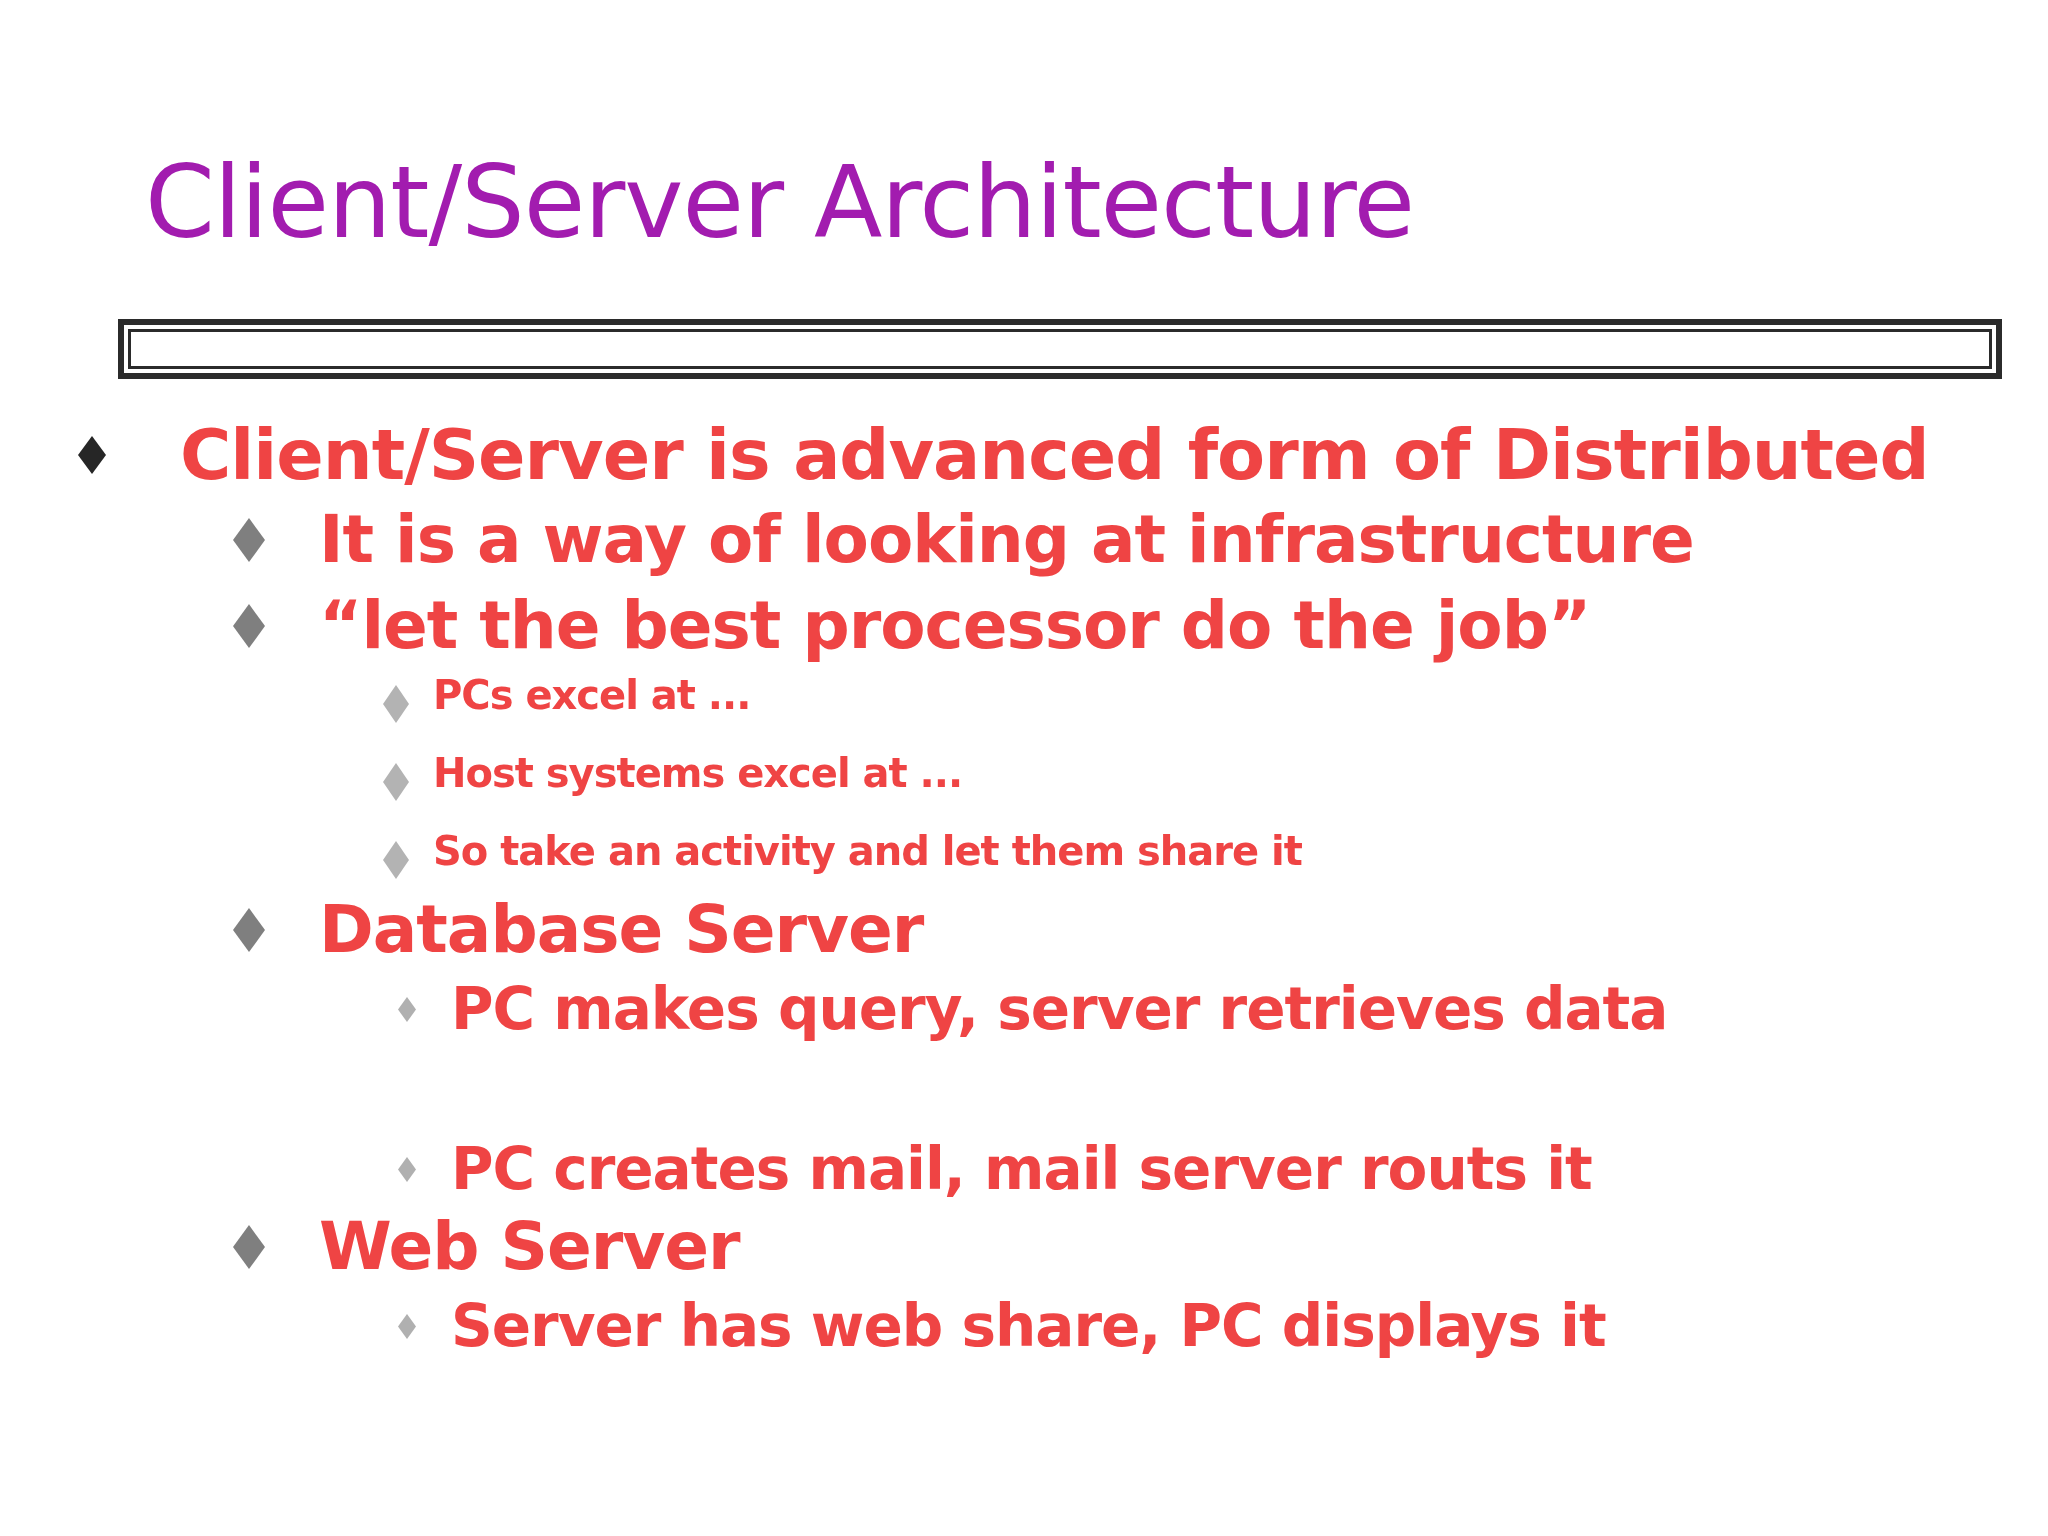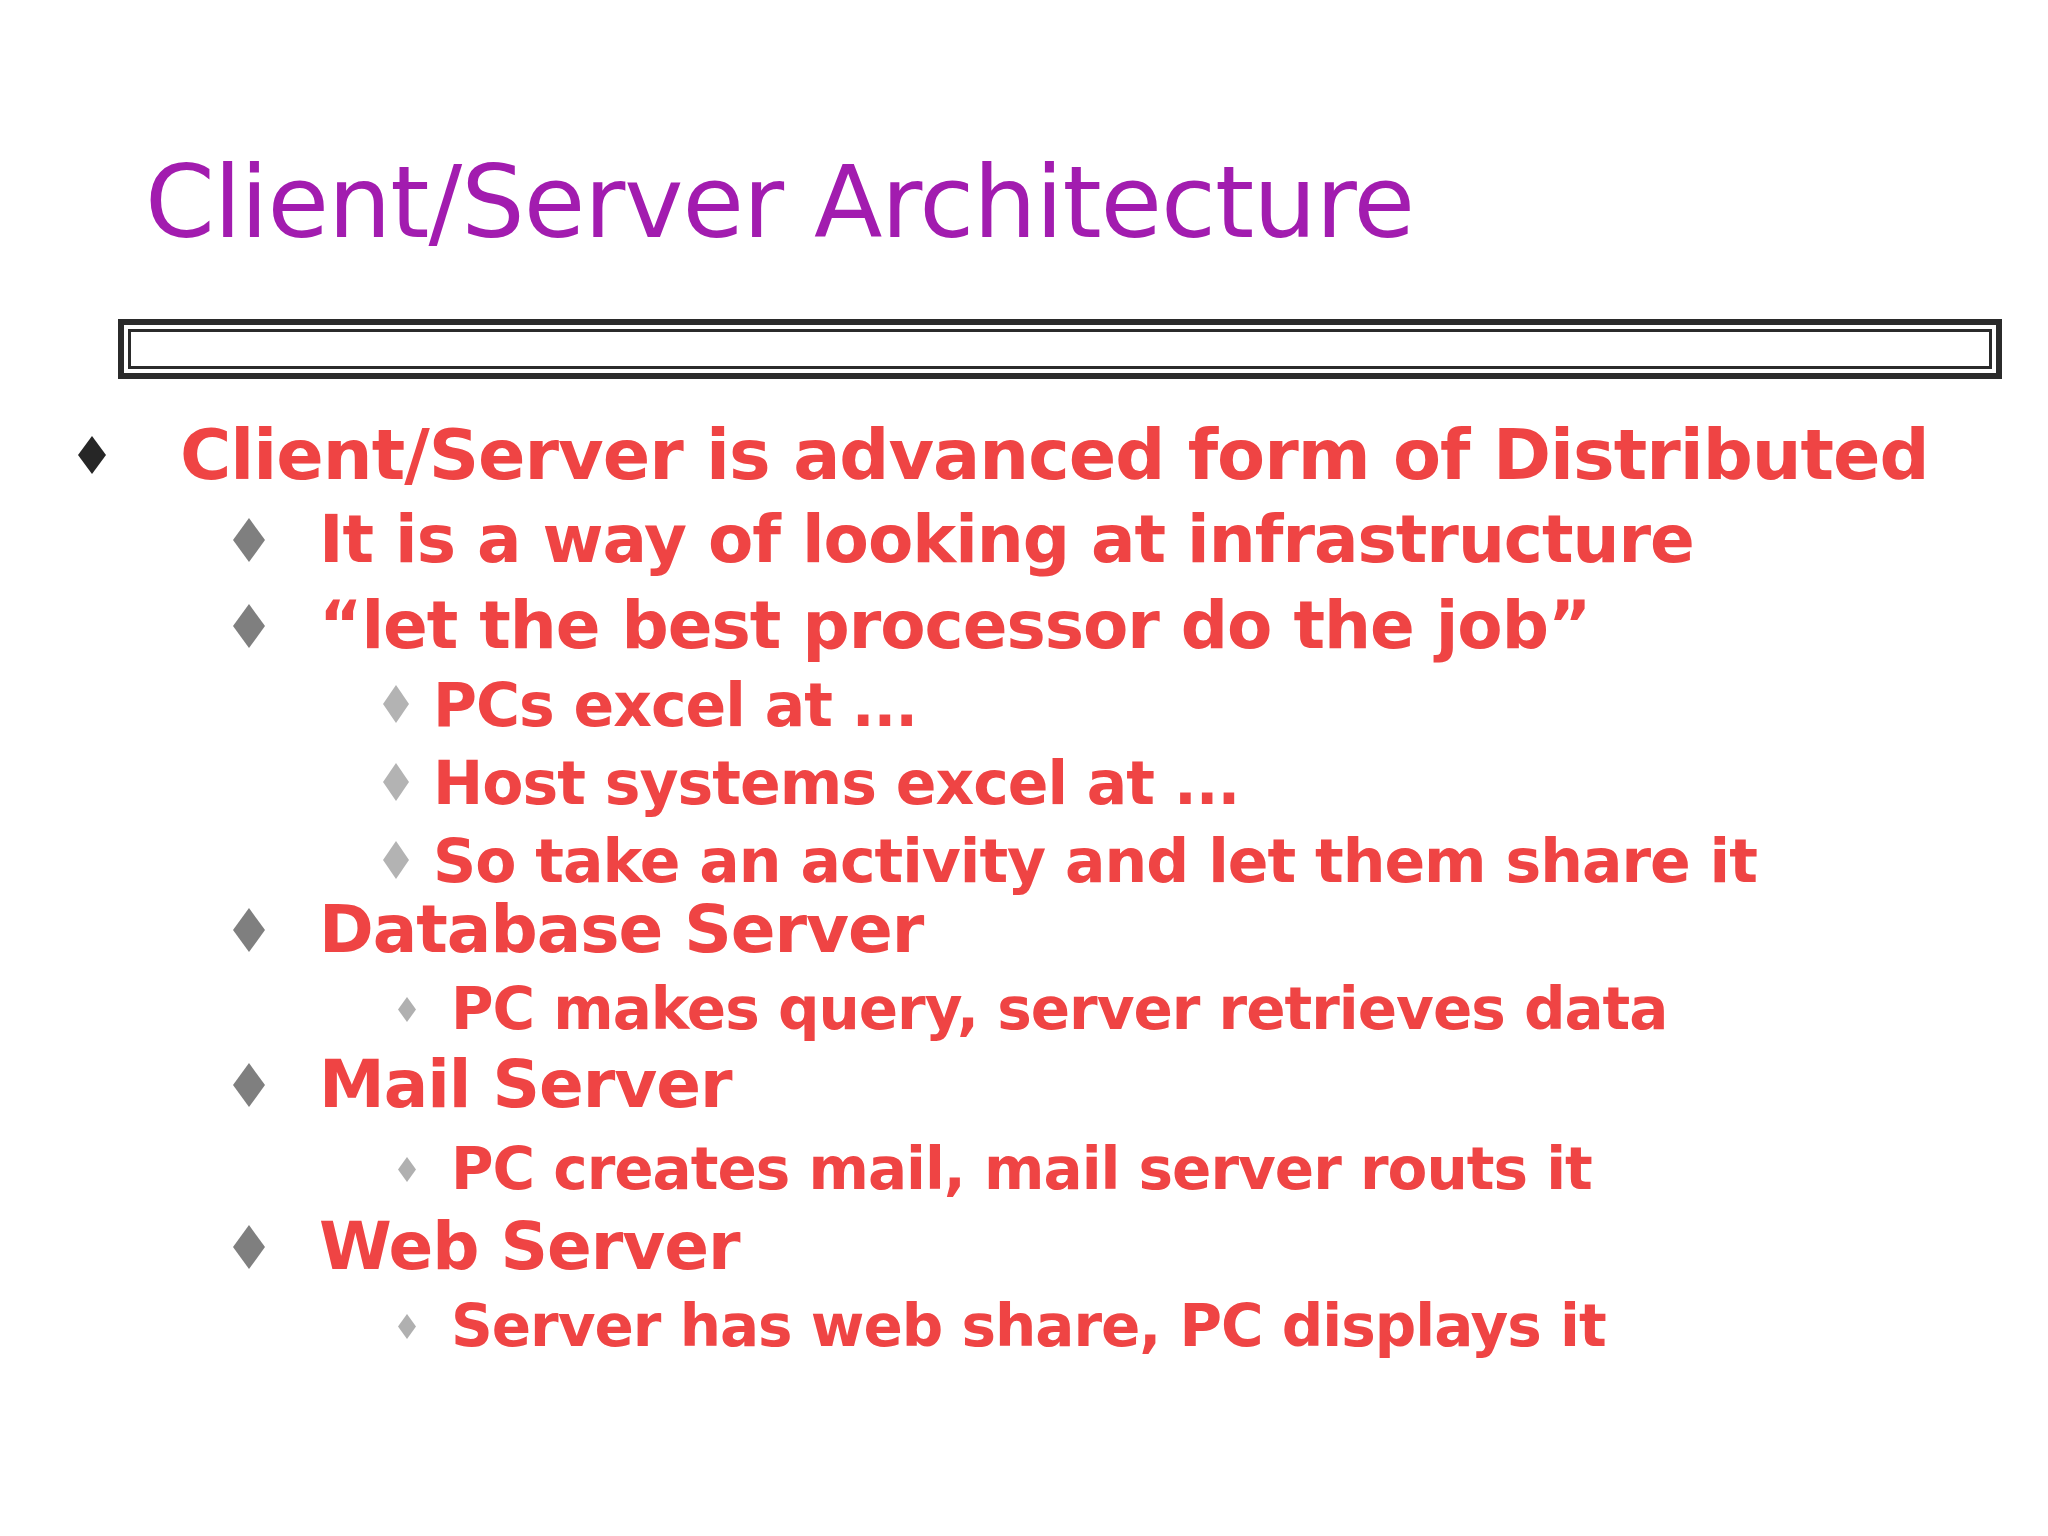--- a/index.html
+++ b/index.html
@@ -44,21 +44,21 @@
   .row {
     position: absolute;
     line-height: 1;
     font-weight: bold;
     white-space: nowrap;
     letter-spacing: -1px;
     color: #ef4444;
   }
   .l1 { left: 180px; font-size: 70px; }
   .l2 { left: 303px; font-size: 66px; margin-left: 16px; }
-  .l3 { left: 433px; font-size: 60px; text-align: center; }
+  .l3 { left: 433px; font-size: 40px; text-align: center; }
   .l4 { left: 435px; font-size: 58px; margin-left: 16px; }
   .diamond {
     position: absolute;
     display: block;
     clip-path: polygon(50% 0, 100% 50%, 50% 100%, 0 50%);
   }
   .l1 .diamond { left: -102px; top: 16px; width: 28px; height: 38px; background: #262626; }
   .l2 .diamond { left:  -86px; top: 11px; width: 32px; height: 44px; background: #7f7f7f; }
   .l3 .diamond { left:  -50px; top: 10px; width: 26px; height: 38px; background: #b3b3b3; }
   .l4 .diamond { left:  -53px; top: 17px; width: 18px; height: 25px; background: #b0b0b0; }
@@ -107,24 +107,20 @@
   <div class="row l2" style="top:897px">
     <span class="diamond"></span>
     <span>Database Server</span>
   </div>
 
   <div class="row l4" style="top:980px">
     <span class="diamond"></span>
     <span>PC makes query, server retrieves data</span>
   </div>
 
-  <div class="row l2" style="top:1052px">
-    <span class="diamond"></span>
-    <span>Mail Server</span>
-  </div>
 
   <div class="row l4" style="top:1140px">
     <span class="diamond"></span>
     <span>PC creates mail, mail server routs it</span>
   </div>
 
   <div class="row l2" style="top:1214px">
     <span class="diamond"></span>
     <span>Web Server</span>
   </div>

